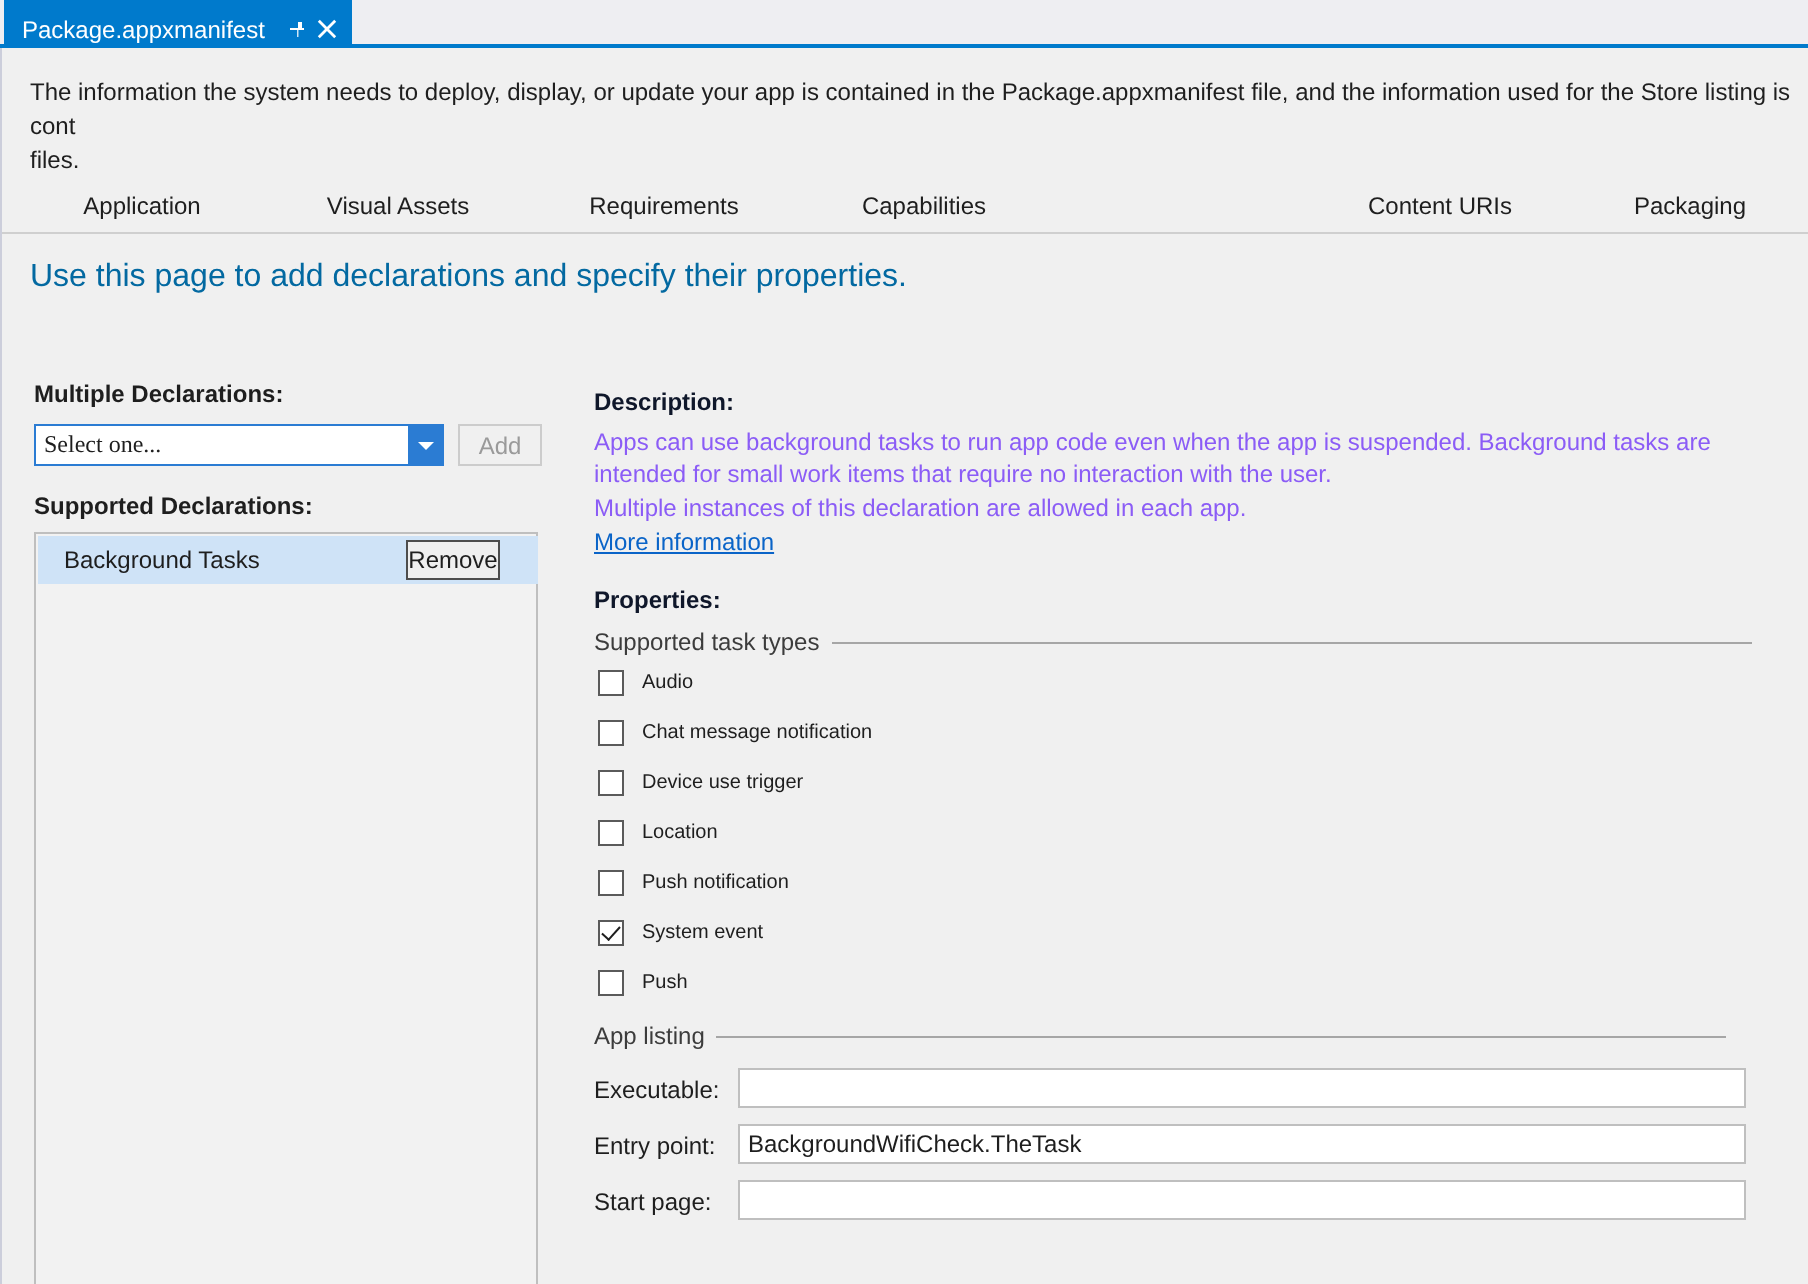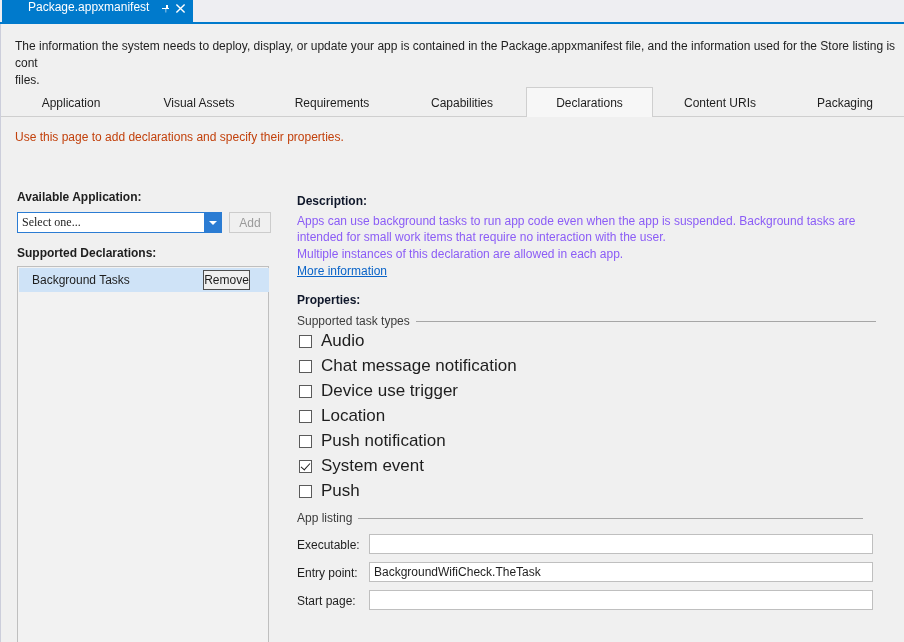--- a/index.html
+++ b/index.html
@@ -16,22 +16,22 @@
 
   
   .tabstrip {
     position: absolute; left: 0; top: 0; width: 904px; height: 22px;
     background: #eeeef2;
   }
   .doc-tab {
     position: absolute; left: 2px; top: 0; height: 22px;
     background: #007acc;
     color: #ffffff;
-    display: flex; align-items: flex-start;
-    padding: 0 6px 0 26px;
+    display: flex; align-items: flex-end;
+    padding: 0 6px 0 9px;
     font-size: 12px;
     white-space: nowrap;
   }
   .doc-tab .tab-title { margin-right: 8px; }
   .tab-icon {
     width: 14px; height: 16px;
     display: inline-flex; align-items: center; justify-content: center;
     color: #ffffff;
     font-size: 12px;
     cursor: default;
@@ -71,21 +71,21 @@
     border-left: 1px solid #cfcfcf;
     border-right: 1px solid #cfcfcf;
     border-top: 1px solid #cfcfcf;
     z-index: 3;
     height: 30px;
   }
 
   
   .subhead {
     position: absolute; left: 14px; top: 106px;
-    font-size: 12px; color: #c2410c;
+    font-size: 16px; color: #0369a1;
   }
 
   
   .lbl-bold {
     position: absolute; font-size: 12px; font-weight: bold; color: #1e1e1e;
   }
   .combo {
     position: absolute; left: 16px; top: 188px; width: 205px; height: 21px;
     background: #ffffff;
     border: 1px solid #2b7cd3;
@@ -152,21 +152,21 @@
     white-space: nowrap;
   }
   .grouphdr .gl {
     margin-left: 6px; height: 1px; background: #a6a6a6;
     flex: none;
   }
 
   .cbrow {
     position: absolute; height: 16px;
     display: flex; align-items: center;
-    font-size: 17px; color: #1e1e1e;
+    font-size: 10px; color: #1e1e1e;
   }
   .cbox {
     width: 13px; height: 13px;
     background: #ffffff;
     border: 1px solid #5a5a5a;
     margin-right: 9px;
     position: relative;
     flex: none;
   }
   .cbox.checked::after {
@@ -215,21 +215,21 @@
 <div class="page">
 
   <div class="intro">The information the system needs to deploy, display, or update your app is contained in the Package.appxmanifest file, and the information used for the Store listing is cont
 files.</div>
 
   <div class="tabrow-underline"></div>
   <div id="tabrow-host"></div>
 
   <div class="subhead">Use this page to add declarations and specify their properties.</div>
 
-  <div class="lbl-bold" style="left:16px; top:166px;">Available Application:</div>
+  <div class="lbl-bold" style="left:16px; top:166px;">Multiple Declarations:</div>
 
   <div class="combo">
     <span class="combo-text">Select one...</span>
     <span class="combo-arrow">
         <i></i>
       </span>
   </div>
 
   <div class="btn-add">Add</div>
 
@@ -305,22 +305,19 @@
     </div>
     <div class="ptab" style="left: 140px; width: 116px;">
       <span>Visual Assets</span>
     </div>
     <div class="ptab" style="left: 272px; width: 118px;">
       <span>Requirements</span>
     </div>
     <div class="ptab" style="left: 406px; width: 110px;">
       <span>Capabilities</span>
     </div>
-    <div class="ptab selected" style="left: 525px; width: 127px; top: 63px;">
-      <span>Declarations</span>
-    </div>
     <div class="ptab" style="left: 662px; width: 114px;">
       <span>Content URIs</span>
     </div>
     <div class="ptab" style="left: 794px; width: 100px;">
       <span>Packaging</span>
     </div>
   </div>
 
 </body></html>

